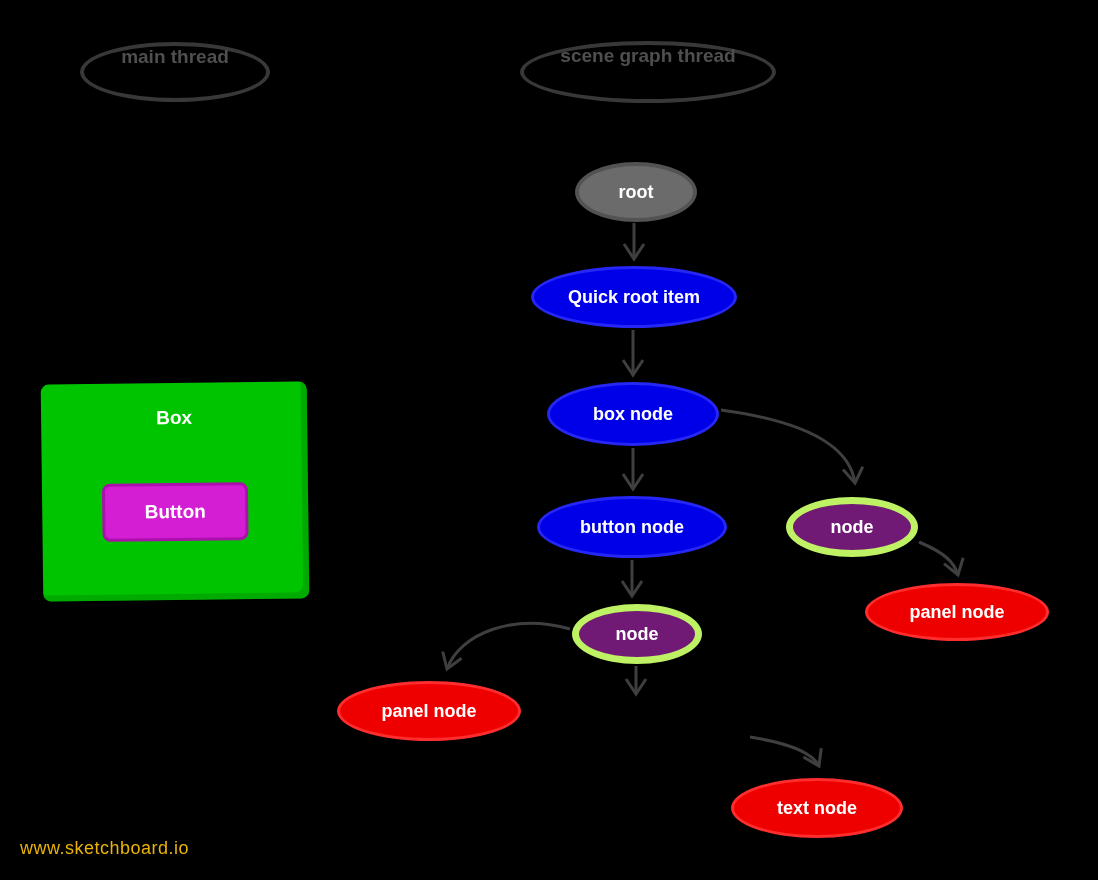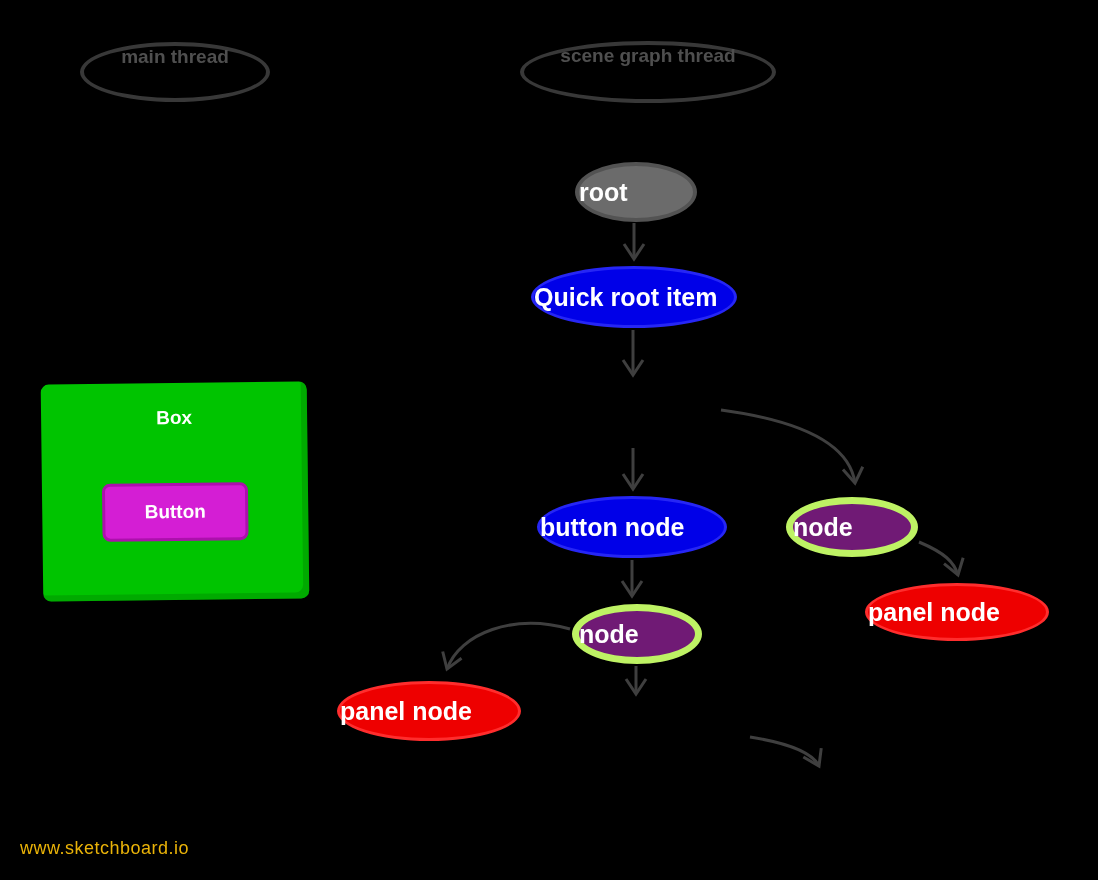--- a/index.html
+++ b/index.html
@@ -17,23 +17,23 @@
     border-radius:50%;
     display:flex;align-items:flex-start;justify-content:center;
     color:#4f4f4f;
     font-weight:bold;font-size:19px;
     box-sizing:border-box;
   }
   
   .node{
     position:absolute;
     border-radius:50%;
-    display:flex;align-items:center;
+    display:flex;align-items:center;justify-content:center;
     color:#ffffff;
-    font-weight:bold;font-size:25px;
+    font-weight:bold;font-size:18px;
     box-sizing:border-box;
   }
   .node.gray{background:#701a75;border:7px solid #bef264;}
   .node.gray-dark{background:#6b6b6b;border:4px solid #535353;}
   .node.blue{background:#0000e8;border:3px solid #2626f5;}
   .node.red{background:#ee0000;border:3px solid #ff2d2d;}
   
   #edges{position:absolute;left:0;top:0;width:1098px;height:880px;}
   #edges path{stroke:#3f3f3f;stroke-width:3;fill:none;}
   
@@ -91,20 +91,23 @@
   </svg>
 
   <div class="node gray-dark" style="left:575px;top:162px;width:122px;height:60px;">
     <span>root</span>
   </div>
 
   <div class="node blue" style="left:531px;top:266px;width:206px;height:62px;">
     <span>Quick root item</span>
   </div>
 
+  <div class="node blue" style="left:547px;top:382px;width:172px;height:64px;">
+    <span>box node</span>
+  </div>
 
   <div class="node blue" style="left:537px;top:496px;width:190px;height:62px;">
     <span>button node</span>
   </div>
 
   <div class="node gray" style="left:786px;top:497px;width:132px;height:60px;">
     <span>node</span>
   </div>
 
   <div class="node red" style="left:865px;top:583px;width:184px;height:58px;">
@@ -113,20 +116,23 @@
 
   <div class="node gray" style="left:572px;top:604px;width:130px;height:60px;">
     <span>node</span>
   </div>
 
   <div class="node red" style="left:337px;top:681px;width:184px;height:60px;">
     <span>panel node</span>
   </div>
 
 
+  <div class="node red" style="left:731px;top:778px;width:172px;height:60px;">
+    <span>text node</span>
+  </div>
 
   <div class="green-box">
     <div class="box-label">Box</div>
     <div class="magenta-button">
       <span>Button</span>
     </div>
   </div>
 
   <div class="watermark">www.sketchboard.io</div>
 

